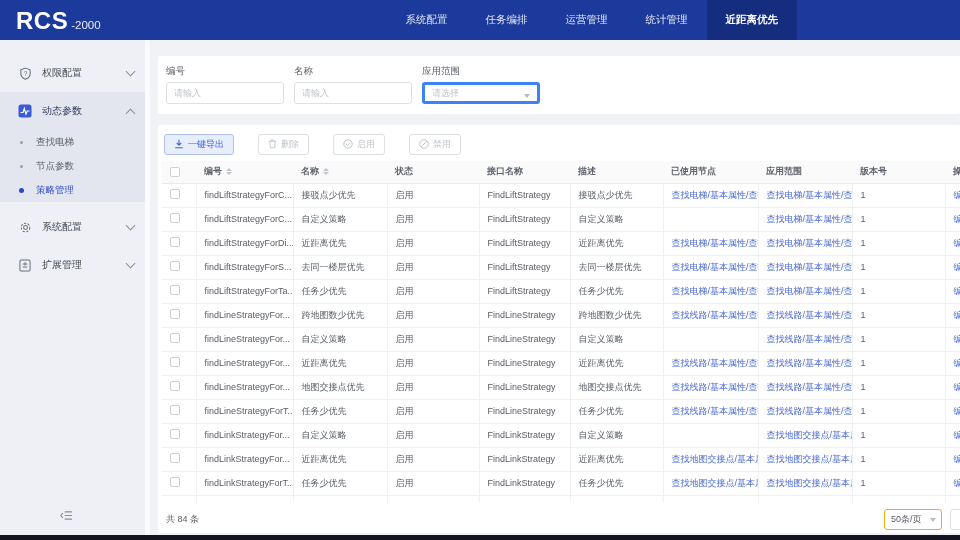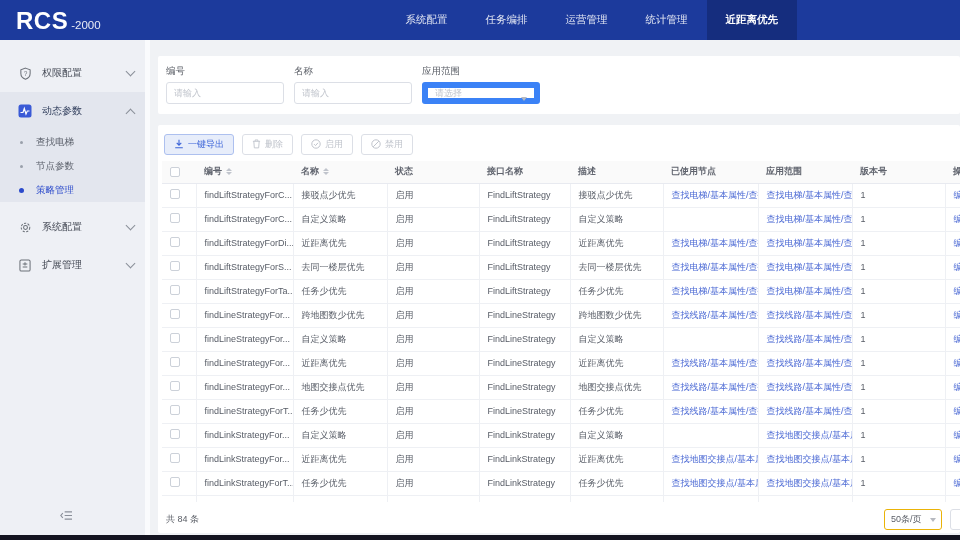--- a/index.html
+++ b/index.html
@@ -47,30 +47,30 @@
   .card { background:#fff; border-radius:2px; margin-left:8px; }
 
   
   .filter-card { height:58px; padding:9px 0 0 8px; display:flex; }
   .f-field { width:118px; margin-right:10px; }
   .f-label { font-size:9.5px; color:#5a5e66; margin-bottom:4px; }
   .f-input { width:118px; height:22px; border:1px solid #dcdfe6; border-radius:3px;
              font-size:9px; padding:0 7px; color:#444; outline:none;
              font-family:"Liberation Sans","DejaVu Sans",sans-serif; }
   .f-input::placeholder { color:#c0c4cc; }
-  .f-select { position:relative; width:118px; height:22px; border:6px solid #3b82f6;
+  .f-select { position:relative; width:118px; height:22px; border:3px solid #3b82f6;
               border-radius:3px; font-size:9px; color:#c0c4cc; display:flex; align-items:center;
               padding:0 7px; cursor:pointer; }
   .f-caret { position:absolute; right:7px; top:9px; width:0; height:0;
              border-left:3.5px solid transparent; border-right:3.5px solid transparent;
              border-top:4px solid #b6b9c0; }
 
   
   .table-card { margin-top:11px; height:408px; padding-top:8px; position:relative; overflow:hidden; }
-  .toolbar { display:flex; align-items:center; padding-left:6px; height:22px; margin-bottom:6px; }
+  .toolbar { display:flex; align-items:center; padding-left:6px; height:22px; margin-bottom:6px;gap:16px; }
   .btn { display:flex; align-items:center; gap:4px; height:21px; padding:0 9px; margin-right:8px;
          border:1px solid #dcdfe6; border-radius:3px; background:#fff; font-size:9px;
          color:#c0c4cc; cursor:not-allowed;
          font-family:"Liberation Sans","DejaVu Sans",sans-serif; }
   .btn.primary { background:#e7edfa; border-color:#adc0ef; color:#3c64d8; cursor:pointer; }
   .btn svg { display:block; }
 
   .table-wrap { padding-left:4px; }
   table { border-collapse:collapse; table-layout:fixed; width:863px; }
   thead th { background:#fafafa; height:22px; font-size:9px; font-weight:bold; color:#60646e;

